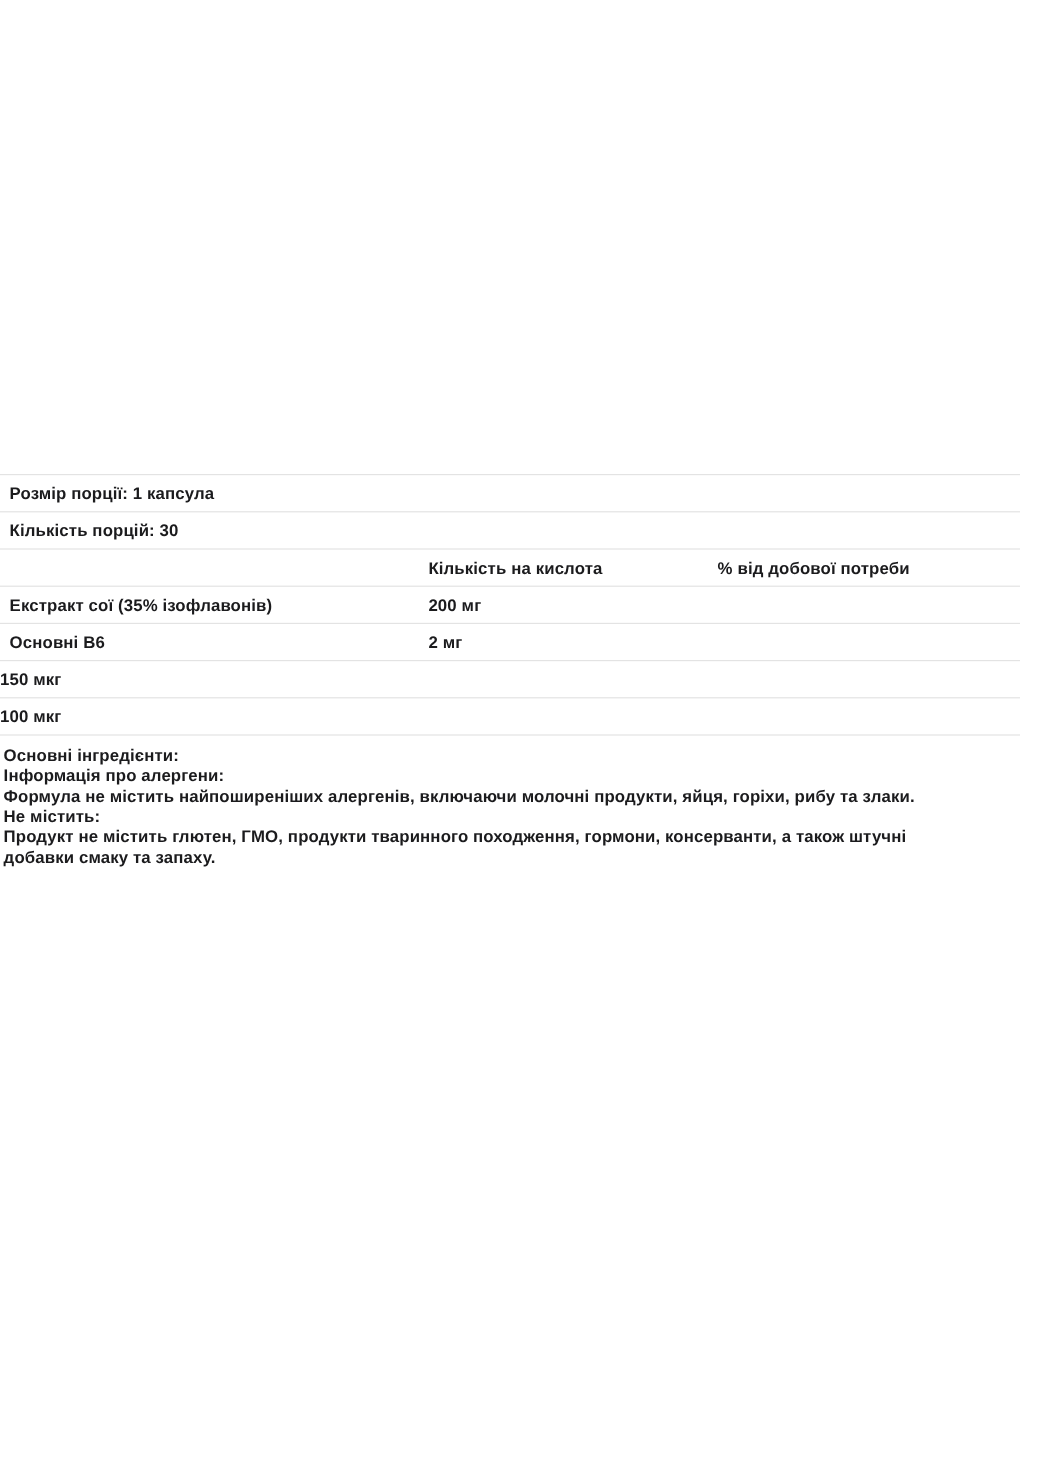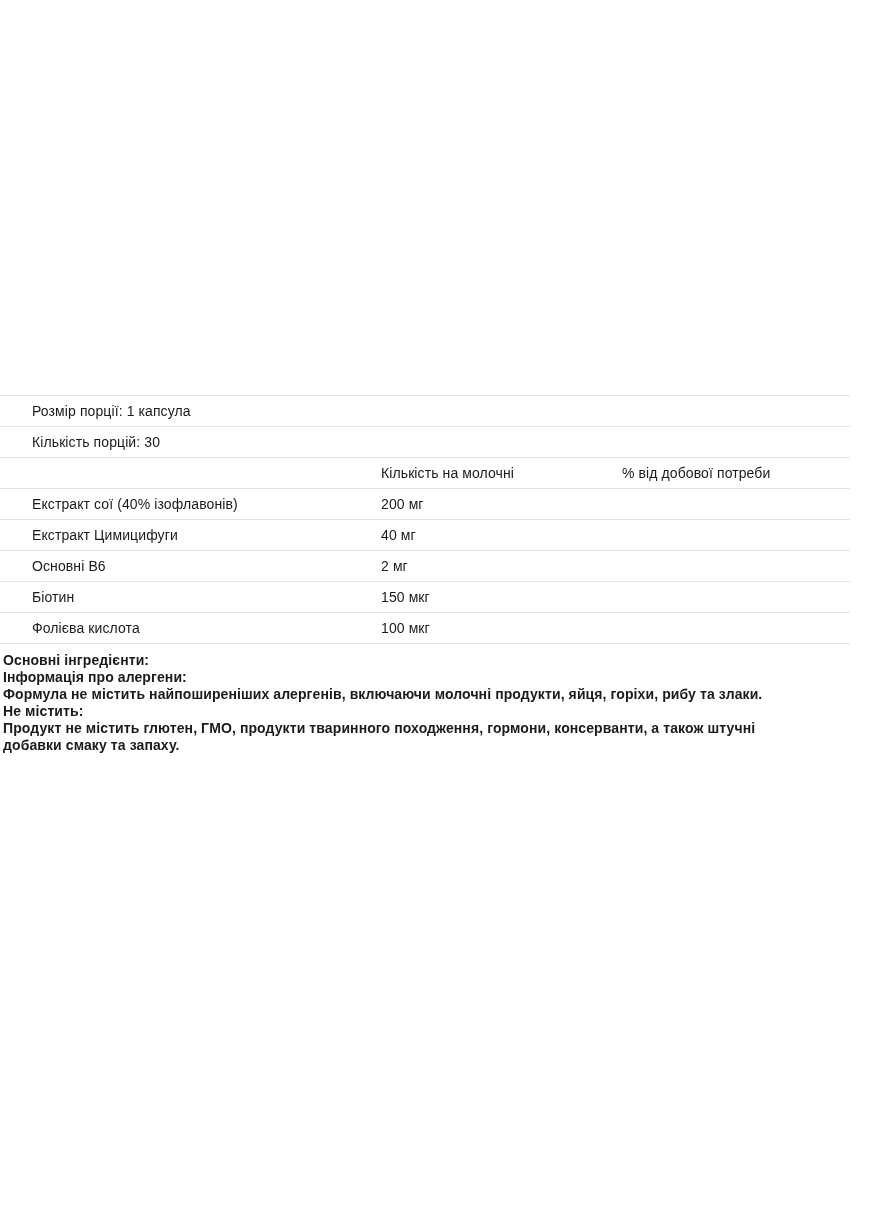--- a/index.html
+++ b/index.html
@@ -24,23 +24,22 @@
   .facts-table {
     width: 850px;
     border-bottom: 1px solid #e3e3e3;
   }
   .trow {
     display: flex;
     align-items: center;
     height: 30px;
     border-top: 1px solid #e3e3e3;
     font-size: 14px;
-    font-weight: 400;
+    font-weight: 700;
     letter-spacing: 0.1px;
-    padding-left: 24px;
   }
   .c-name {
     flex: 0 0 357px;
     padding-left: 8px;
     box-sizing: border-box;
   }
   .c-amount {
     flex: 0 0 230px;
   }
   .c-daily {
@@ -73,50 +72,43 @@
     </div>
 
     <div class="trow">
       <div class="c-name">Кількість порцій: 30</div>
       <div class="c-amount"></div>
       <div class="c-daily"></div>
     </div>
 
     <div class="trow">
       <div class="c-name"></div>
-      <div class="c-amount">Кількість на молочні</div>
+      <div class="c-amount">Кількість на кислота</div>
       <div class="c-daily">% від добової потреби</div>
     </div>
 
     <div class="trow">
-      <div class="c-name">Екстракт сої (40% ізофлавонів)</div>
+      <div class="c-name">Екстракт сої (35% ізофлавонів)</div>
       <div class="c-amount">200 мг</div>
       <div class="c-daily"></div>
     </div>
 
-    <div class="trow">
-      <div class="c-name">Екстракт Цимицифуги</div>
-      <div class="c-amount">40 мг</div>
-      <div class="c-daily"></div>
-    </div>
 
     <div class="trow">
       <div class="c-name">Основні B6</div>
       <div class="c-amount">2 мг</div>
       <div class="c-daily"></div>
     </div>
 
     <div class="trow">
-      <div class="c-name">Біотин</div>
       <div class="c-amount">150 мкг</div>
       <div class="c-daily"></div>
     </div>
 
     <div class="trow">
-      <div class="c-name">Фолієва кислота</div>
       <div class="c-amount">100 мкг</div>
       <div class="c-daily"></div>
     </div>
 
 
   </div>
 
   <div class="notes">
     <div>
       <div class="note-heading">Основні інгредієнти:</div>

